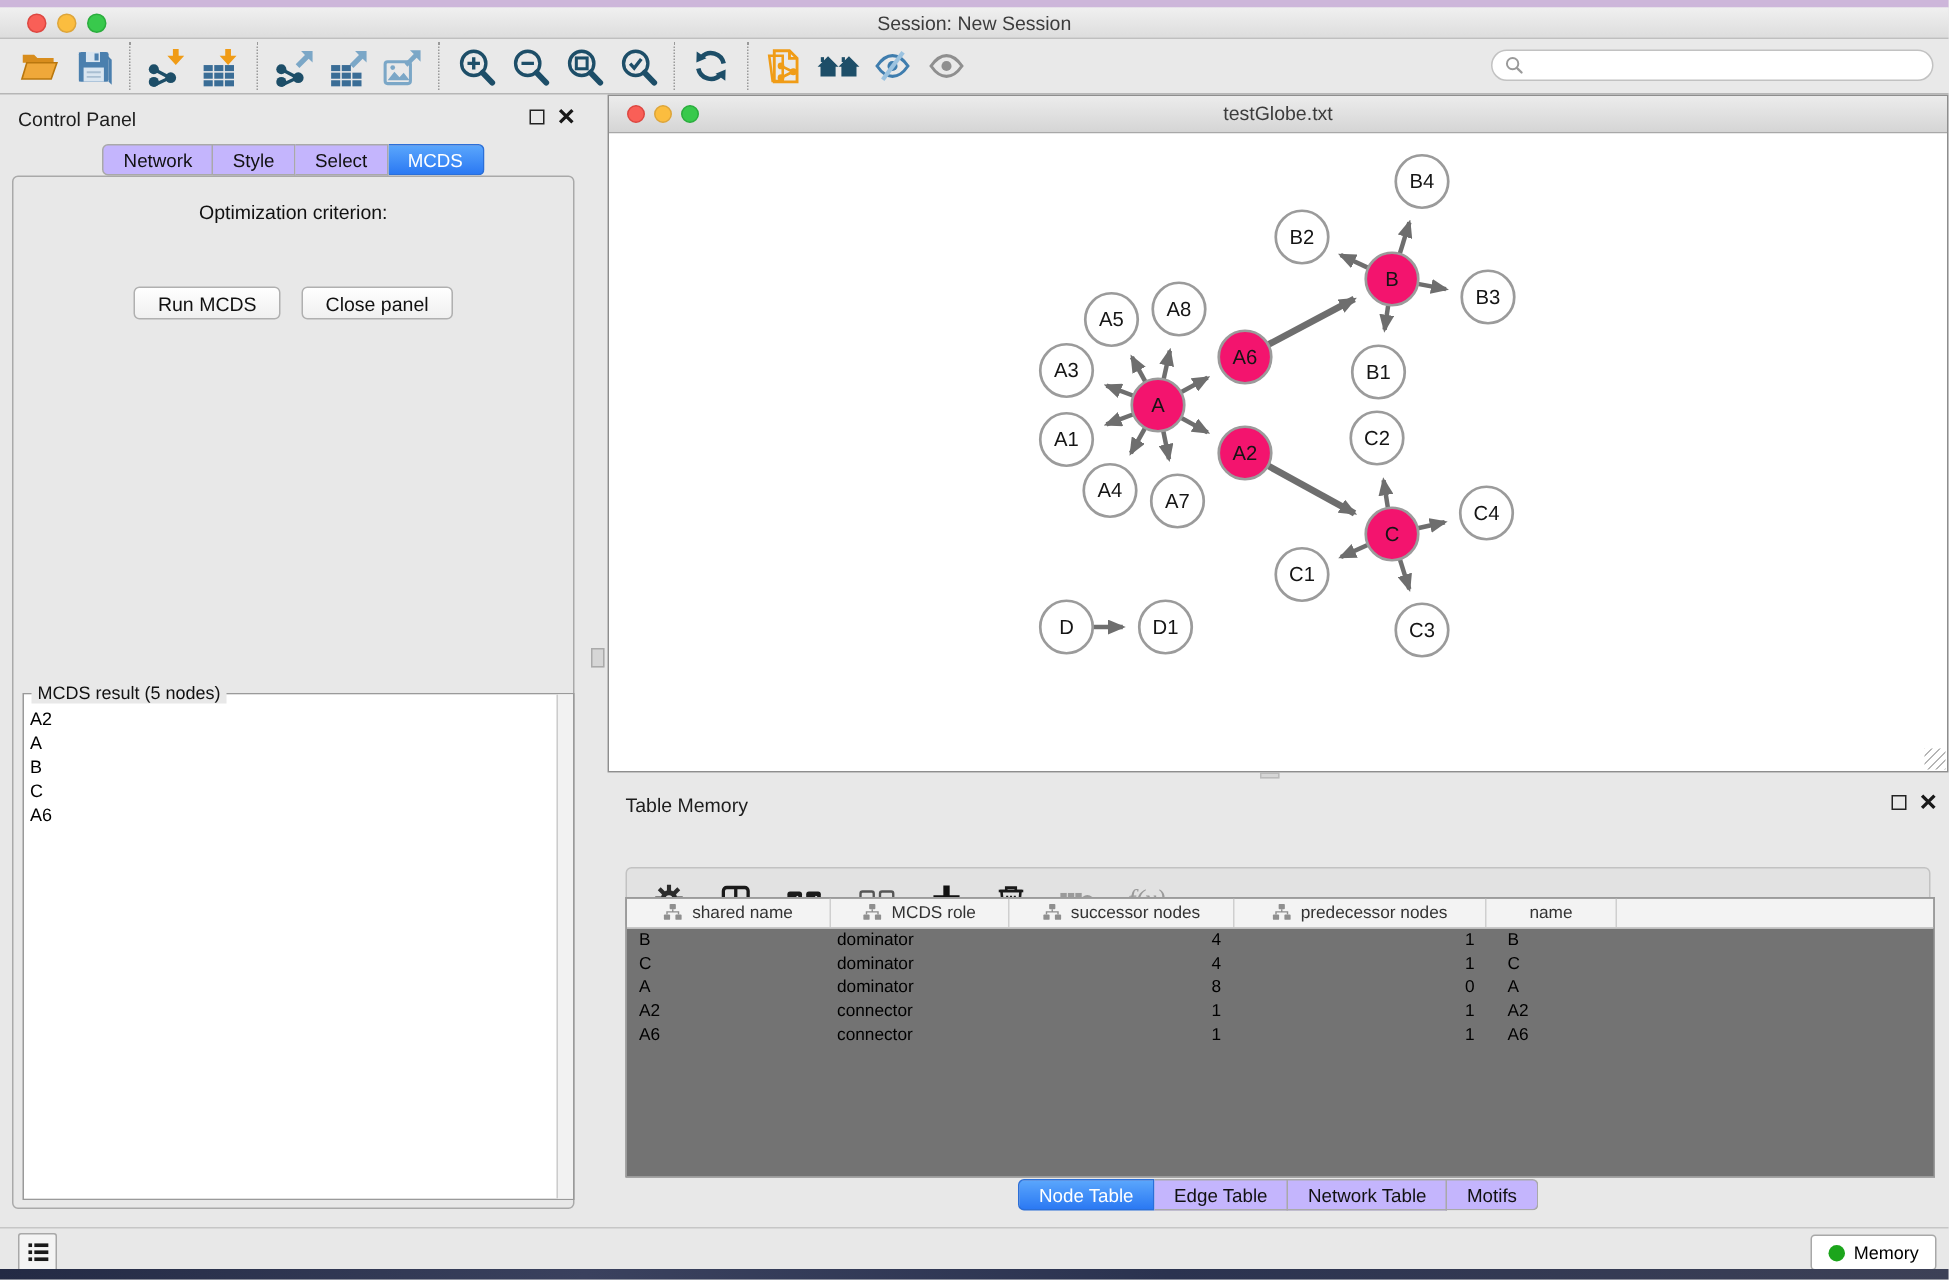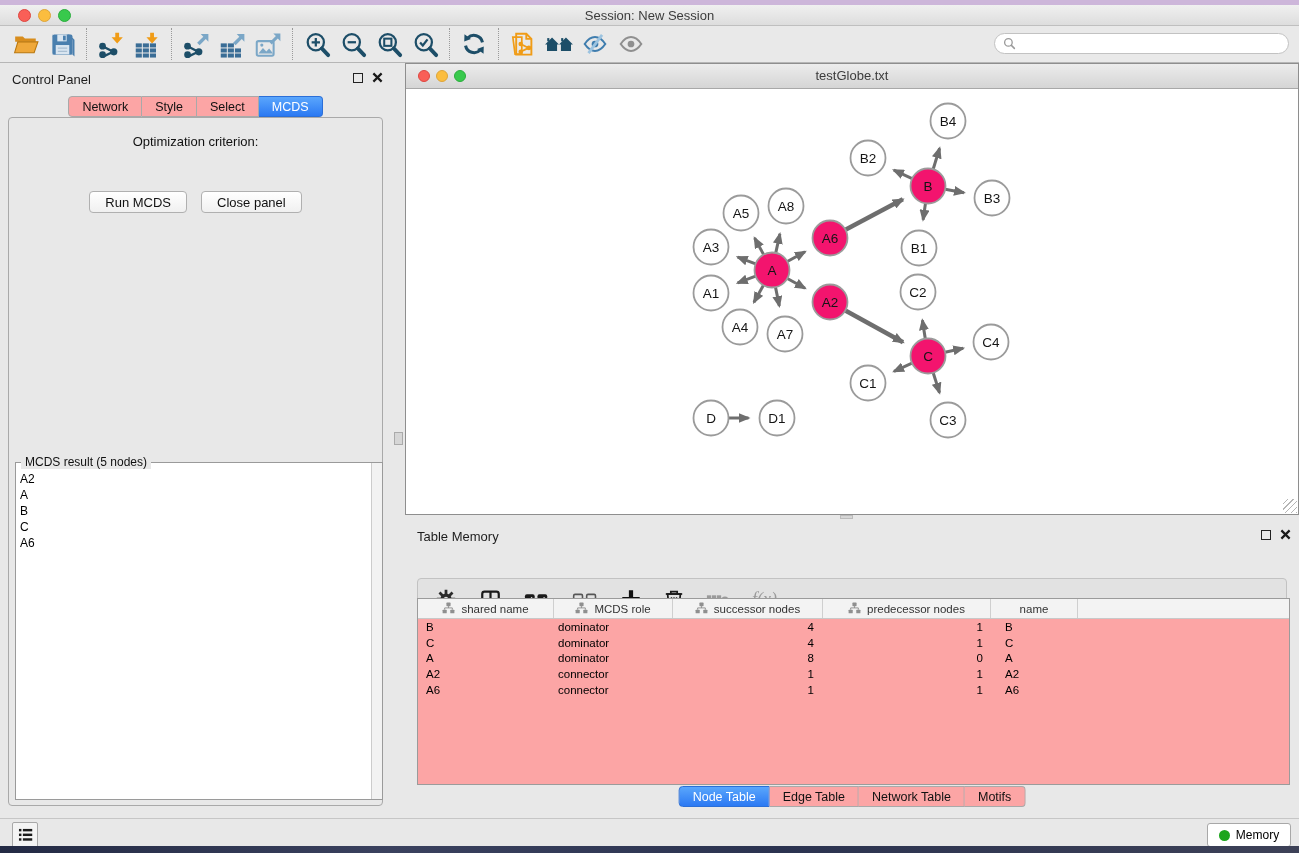--- a/index.html
+++ b/index.html
@@ -32,21 +32,21 @@
     border:1px solid #c2c2c2; border-radius:11px; display:flex; align-items:center; padding:0 8px; gap:5px; }
   #search-box input { border:none; outline:none; flex:1; font-size:12px; background:transparent; font-family:inherit; }
 
   
   #control-panel { position:absolute; left:0; top:63px; width:391px; height:755px; }
   .panel-head { position:relative; height:28px; }
   .panel-title { position:absolute; left:12px; top:9px; font-size:13px; color:#1d1d1d; }
   .panel-icons { position:absolute; right:8px; top:9px; display:flex; gap:9px; align-items:center; }
   .float-glyph { width:10px; height:10px; border:1.7px solid #222; }
   .cp-tabs { position:absolute; left:0; top:33px; width:100%; display:flex; justify-content:center; }
-  .tab { background:#fca5a5; border:1px solid #a9a9a9; border-left:none; padding:0 13px; height:21px;
+  .tab { background:#c4b5fd; border:1px solid #a9a9a9; border-left:none; padding:0 13px; height:21px;
     line-height:20px; font-size:12.5px; color:#111; white-space:nowrap; }
   .tab:first-child { border-left:1px solid #a9a9a9; border-radius:4px 0 0 4px; }
   .tab:last-child { border-radius:0 4px 4px 0; }
   .tab.active { background:linear-gradient(#5aa6fc,#2b79f3); border-color:#2b6fd8; color:#fff; }
   .cp-content { position:absolute; left:8px; top:54px; width:375px; height:689px;
     border:1px solid #a9a9a9; border-radius:4px; }
   .opt-label { text-align:center; margin-top:16px; font-size:13px; color:#111; }
   .combo { position:absolute; left:34px; top:39px; width:313px; height:23px; background:#fff;
     border:1px solid #b0b0b0; border-radius:4px; display:flex; align-items:center; }
   .combo-text { flex:1; font-size:13px; color:#111; padding-left:8px; white-space:nowrap; overflow:hidden; }
@@ -77,21 +77,21 @@
   .nw-canvas { position:relative; width:100%; height:425px; background:#fff; }
   .resize-grip { position:absolute; right:1px; bottom:1px; width:14px; height:14px;
     background:repeating-linear-gradient(135deg, transparent 0 3px, #b5b5b5 3px 4px); }
 
   
   #table-panel { position:absolute; left:405px; top:520px; width:894px; height:298px; }
   #table-panel .panel-title { left:12px; }
   .tp-toolbar { position:absolute; left:12px; top:30px; width:870px; height:42px; background:#e2e2e2;
     border:1px solid #c2c2c2; border-radius:4px; display:flex; align-items:center; padding-left:17px; gap:22px;margin-top:28px; }
   .fx { font-family:"Liberation Serif", serif; font-style:italic; font-size:18px; color:#9a9a9a; }
-  .tp-table { position:absolute; left:12px; top:78px; width:873px; height:187px; background:#fca5a5;
+  .tp-table { position:absolute; left:12px; top:78px; width:873px; height:187px; background:#737373;
     border:1px solid #9b9b9b; overflow:hidden; }
   .thead { display:flex; height:20px; background:#f3f3f3; border-bottom:1px solid #c8c8c8; }
   .th { display:flex; align-items:center; justify-content:center; gap:6px; font-size:11.5px;
     color:#333; border-right:1px solid #cfcfcf; height:100%; }
   .trow { display:flex; height:15.8px; align-items:center; }
   .td { font-size:11.5px; color:#000; height:100%; display:flex; align-items:center; }
   .td.al { justify-content:flex-start; padding-left:8px; }
   .td.ar { justify-content:flex-end; padding-right:9px; }
   .tp-tabs { position:absolute; left:50%; transform:translateX(-50%); top:266px; display:flex; }
 

